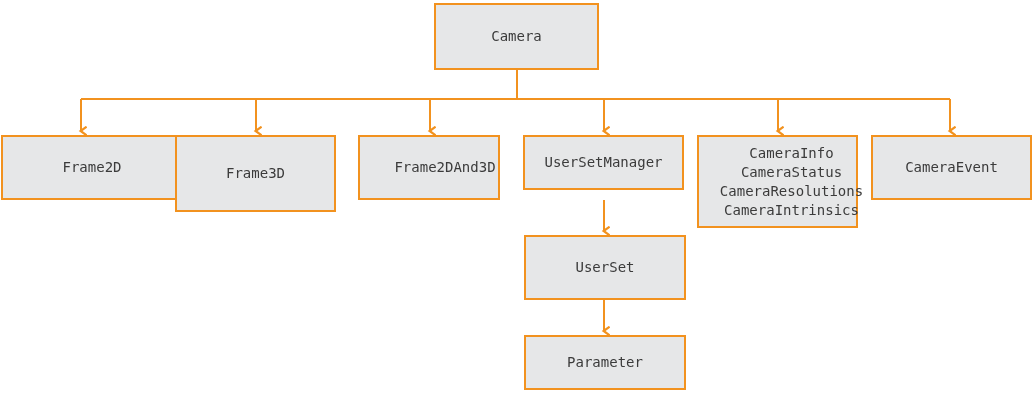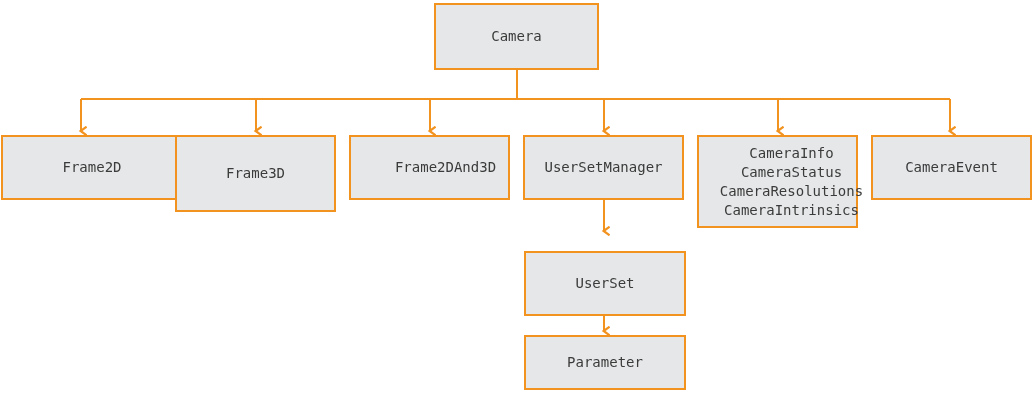--- a/index.html
+++ b/index.html
@@ -84,40 +84,40 @@
   </div>
 
   <div class="node" style="left:1px; top:135px; width:182px; height:65px;">
     <span class="node-label">Frame2D</span>
   </div>
 
   <div class="node" style="left:175px; top:135px; width:161px; height:77px;">
     <span class="node-label">Frame3D</span>
   </div>
 
-  <div class="node" style="left:349px; top:135px; width:161px; height:65px;padding-left:32px;">
+  <div class="node" style="left:358px; top:135px; width:142px; height:65px;padding-left:32px;">
     <span class="node-label">Frame2DAnd3D</span>
   </div>
 
-  <div class="node" style="left:523px; top:135px; width:161px; height:65px;">
+  <div class="node" style="left:523px; top:135px; width:161px; height:55px;">
     <span class="node-label">UserSetManager</span>
   </div>
 
   <div class="node" style="left:697px; top:135px; width:161px; height:93px;padding-left:28px;">
     <span class="node-label">CameraInfo
 CameraStatus
 CameraResolutions
 CameraIntrinsics</span>
   </div>
 
   <div class="node" style="left:871px; top:135px; width:161px; height:65px;">
     <span class="node-label">CameraEvent</span>
   </div>
 
-  <div class="node" style="left:524px; top:235px; width:162px; height:65px;margin-top:16px;">
+  <div class="node" style="left:524px; top:235px; width:162px; height:65px;">
     <span class="node-label">UserSet</span>
   </div>
 
   <div class="node" style="left:524px; top:335px; width:162px; height:55px;">
     <span class="node-label">Parameter</span>
   </div>
 
 </div>
 
 </body></html>

